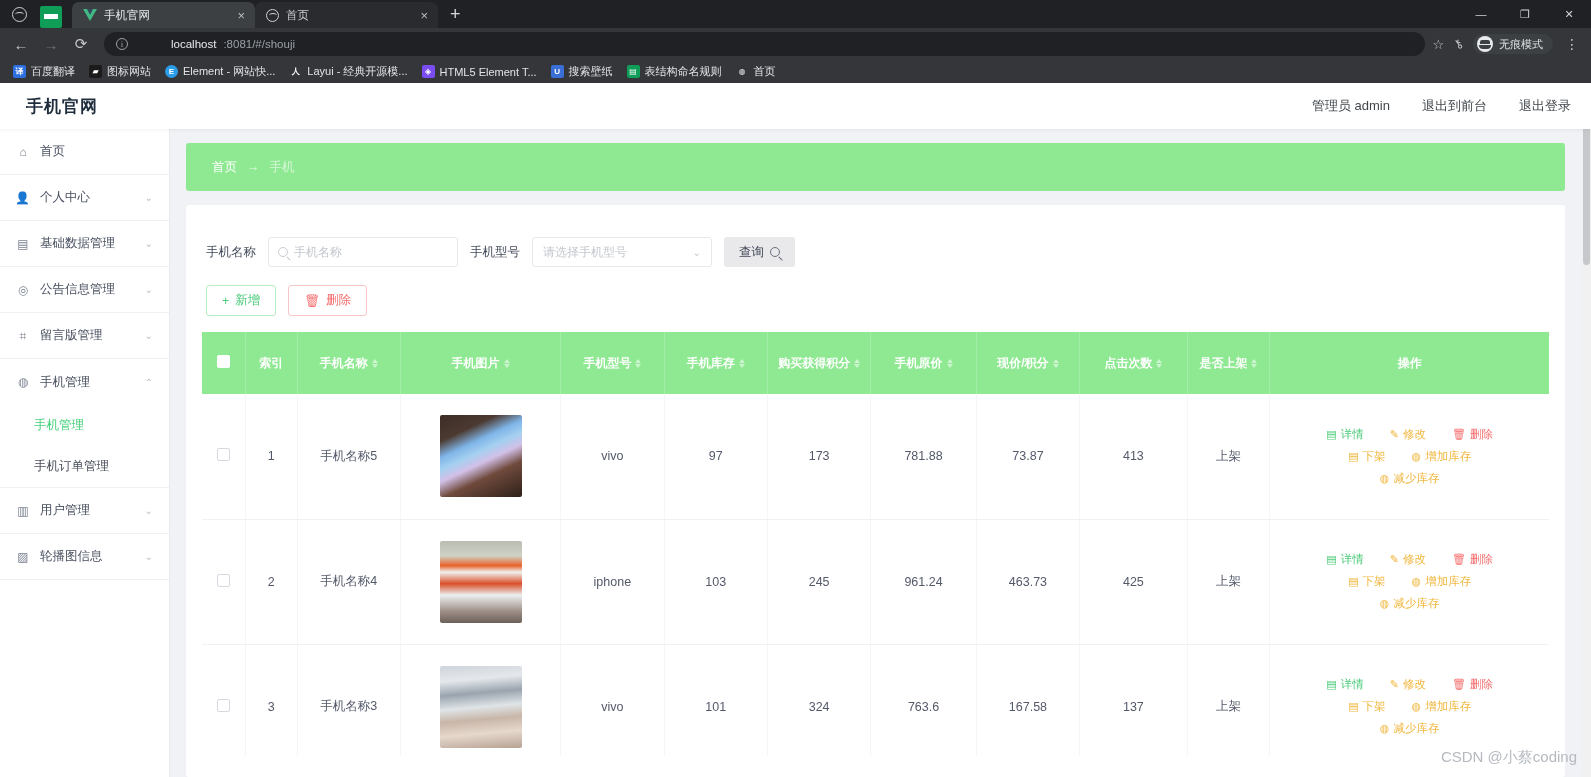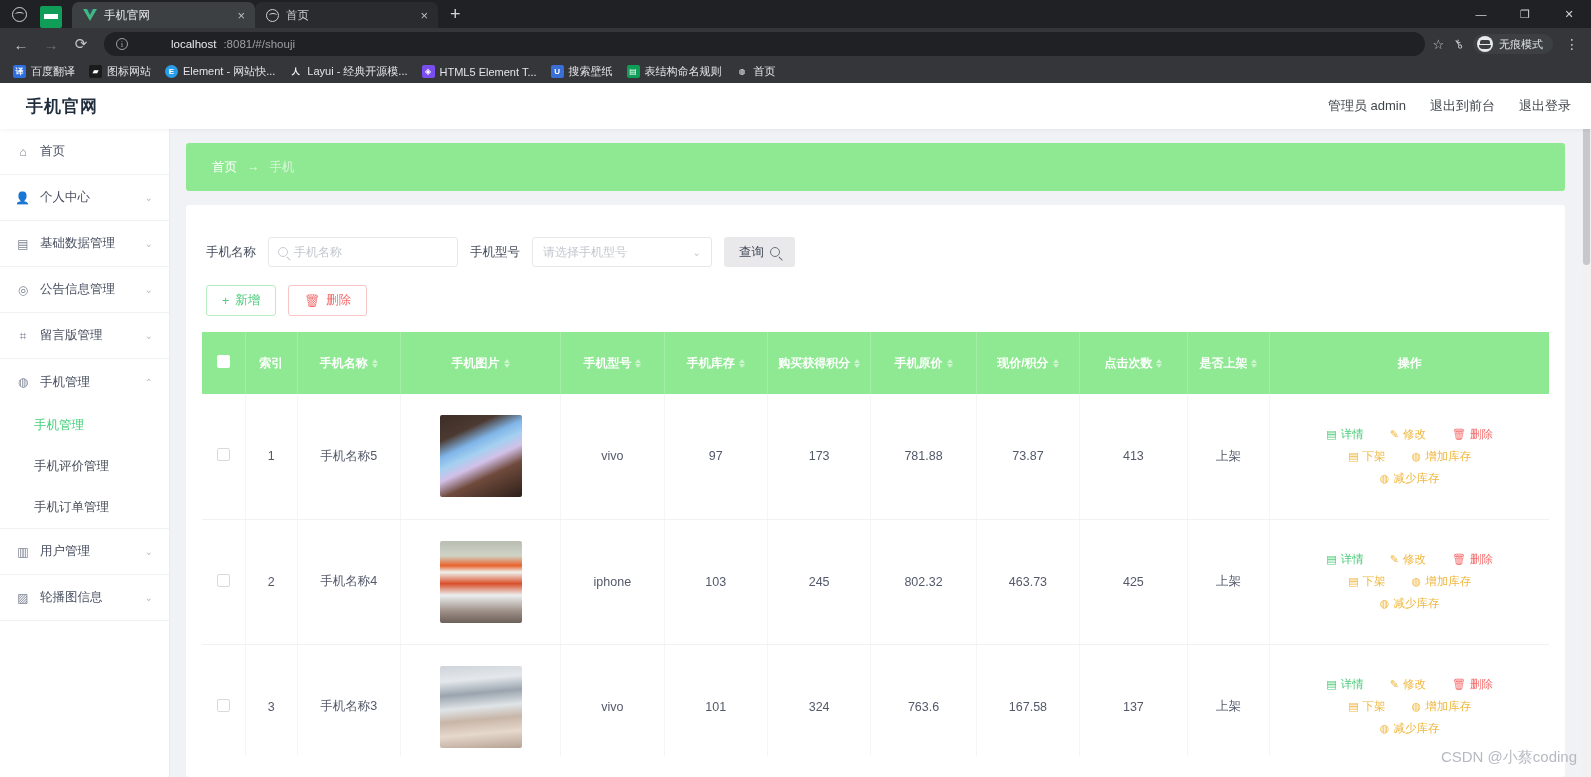--- a/index.html
+++ b/index.html
@@ -83,21 +83,21 @@
 
   
   .app { width: 1591px; height: 694px; display: flex; flex-direction: column; background: #f0f2f5; position: relative; }
 
   .app-header {
     height: 46px; background: #fff; display: flex; align-items: center;
     justify-content: space-between; padding: 0 20px 0 26px; flex: 0 0 auto;
     box-shadow: 0 1px 4px rgba(0,0,0,0.06); position: relative; z-index: 5;
   }
   .logo { font-size: 17px; font-weight: bold; color: #1f2d3d; letter-spacing: 1px; }
-  .header-right { display: flex; align-items: center; gap: 24px; font-size: 13px; color: #41464b; }
+  .header-right { display: flex; align-items: center; gap: 32px; font-size: 13px; color: #41464b; }
 
   .body-wrap { flex: 1; display: flex; overflow: hidden; }
 
   .sidebar { width: 170px; background: #fff; flex: 0 0 auto; border-right: 1px solid #e8eaec; overflow: hidden; }
   .menu-item {
     height: 46px; display: flex; align-items: center; gap: 10px;
     padding: 0 16px; font-size: 12.5px; color: #495060;
     border-bottom: 1px solid #f0f1f3; position: relative;
   }
   .menu-item .arrow { margin-left: auto; color: #b9bec7; font-size: 10px; }
@@ -322,21 +322,20 @@
         <span class="arrow">⌄</span>
       </div>
 
       <div class="menu-item no-border">
         <span class="mi-ico">◍</span>
         <span>手机管理</span>
         <span class="arrow">⌃</span>
       </div>
       <div class="submenu menu-group-border">
         <div class="sub-item active">手机管理</div>
-        <div class="sub-item">手机评价管理</div>
         <div class="sub-item">手机订单管理</div>
       </div>
 
       <div class="menu-item">
         <span class="mi-ico">▥</span>
         <span>用户管理</span>
         <span class="arrow">⌄</span>
       </div>
       <div class="menu-item">
         <span class="mi-ico">▨</span>
@@ -550,21 +549,21 @@
               <tr>
                 <td><span class="cbx"></span></td>
                 <td>2</td>
                 <td>手机名称4</td>
                 <td>
                     <div class="thumb thumb-2"></div>
                   </td>
                 <td>iphone</td>
                 <td>103</td>
                 <td>245</td>
-                <td>802.32</td>
+                <td>961.24</td>
                 <td>463.73</td>
                 <td>425</td>
                 <td>上架</td>
                 <td>
                   <div class="ops">
                     <div class="ops-line">
                       <span class="op op-detail">
                           <span class="op-ico">▤</span>
                           <span>详情</span>
                         </span>

